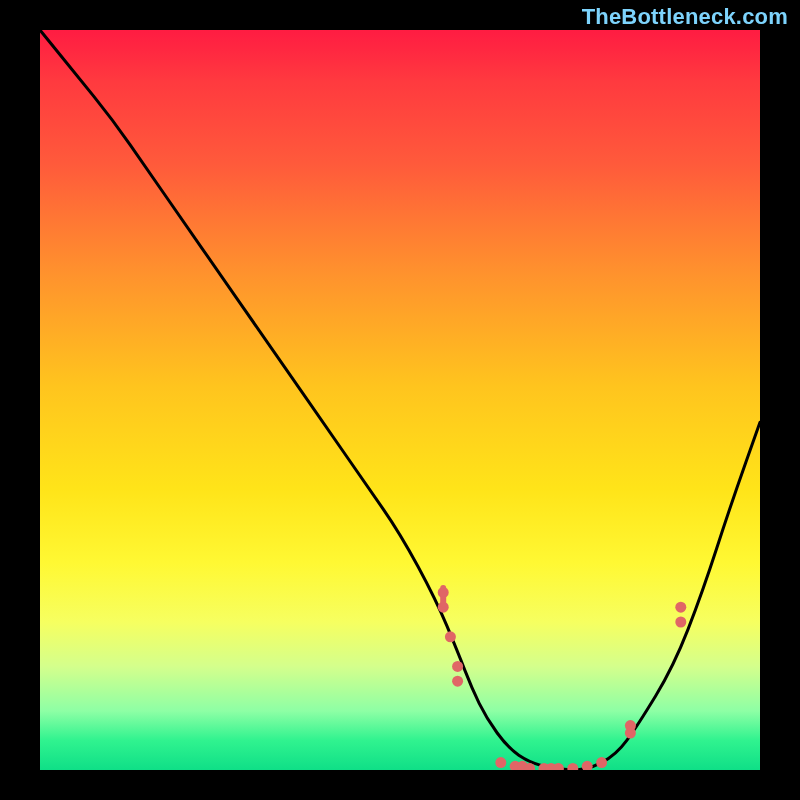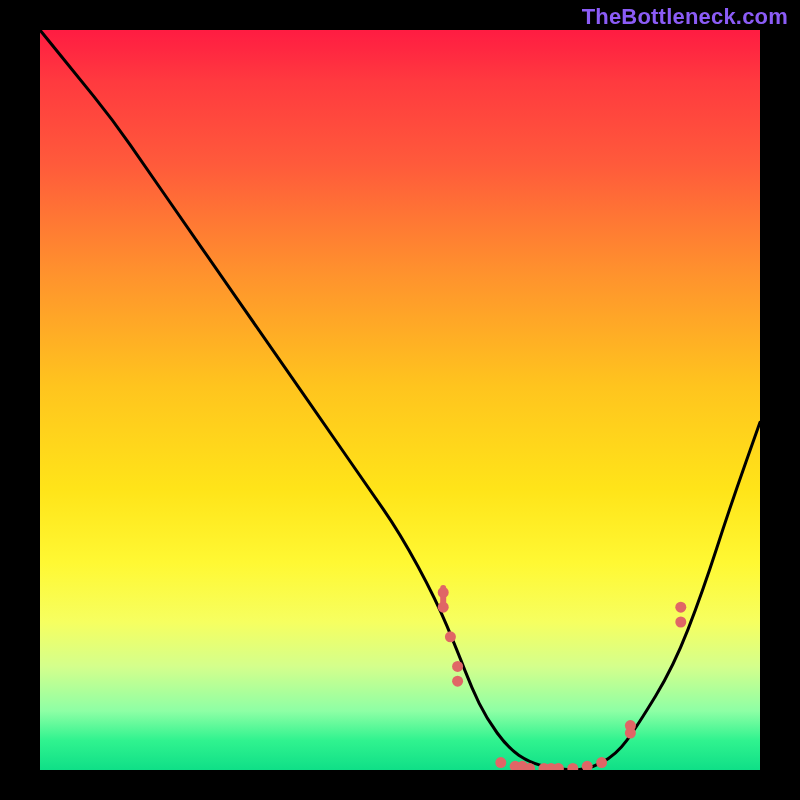--- a/index.html
+++ b/index.html
@@ -13,21 +13,21 @@
   }
   .container {
     position: relative;
     width: 800px;
     height: 800px;
   }
   .watermark {
     position: absolute;
     top: 4px;
     right: 12px;
-    color: #8b5cf6;
+    color: #7dd3fc;
     font-size: 22px;
     font-weight: 600;
     letter-spacing: 0.2px;
     z-index: 20;
   }
   .plot-frame {
     position: absolute;
     left: 40px;
     top: 30px;
     width: 720px;

